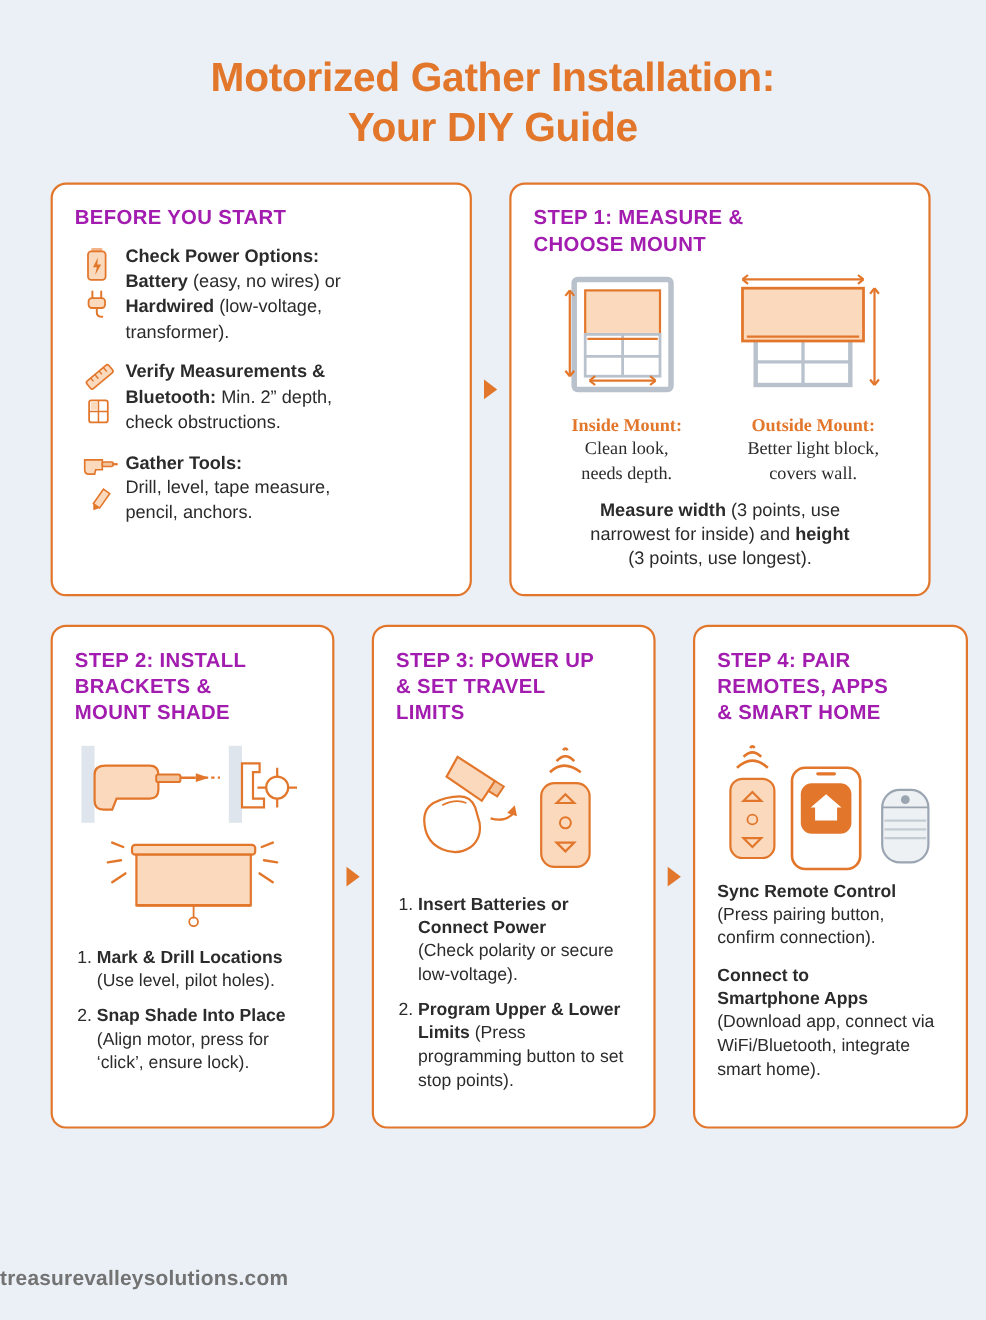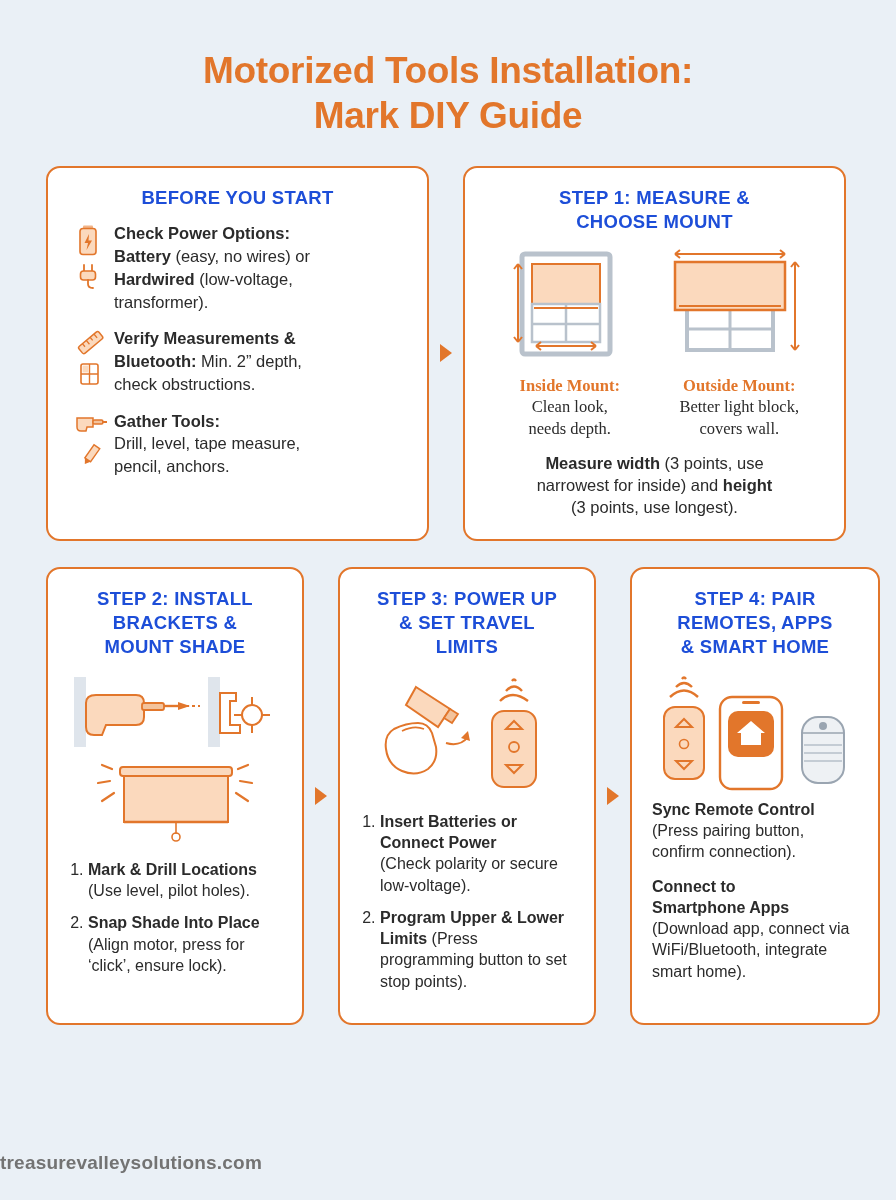--- a/index.html
+++ b/index.html
@@ -40,23 +40,23 @@
     gap: 0;
   }
   .card {
     background: #ffffff;
     border: 2px solid #e2762b;
     border-radius: 14px;
     padding: 18px 20px 20px 20px;
     position: relative;
   }
   .card-head {
-    color: #1d4ed8;
+    color: #a21caf;
     font-weight: bold;
-    text-align: center;
+    text-align: left;
     font-size: 18.5px;
     line-height: 1.3;
     letter-spacing: 0.3px;
     margin-bottom: 12px;
   }
   .arrow-col {
     width: 34px;
     display: flex;
     align-items: center;
     justify-content: center;
@@ -154,22 +154,22 @@
   .plain-block .grp { margin-bottom: 13px; }
 
   .fig { display: block; margin: 0 auto; }
 </style>
 </head>
 <body>
 
 <div class="page">
 
   <h1 class="title">
-    <span>Motorized Tools Installation:</span>
-    <span class="line2">Mark DIY Guide</span>
+    <span>Motorized Gather Installation:</span>
+    <span class="line2">Your DIY Guide</span>
   </h1>
 
   <div class="grid-top">
 
     <div class="card card-before">
       <div class="card-head">BEFORE YOU START</div>
 
       <div class="bullet-row">
         <div class="bullet-icons">
           <span>

